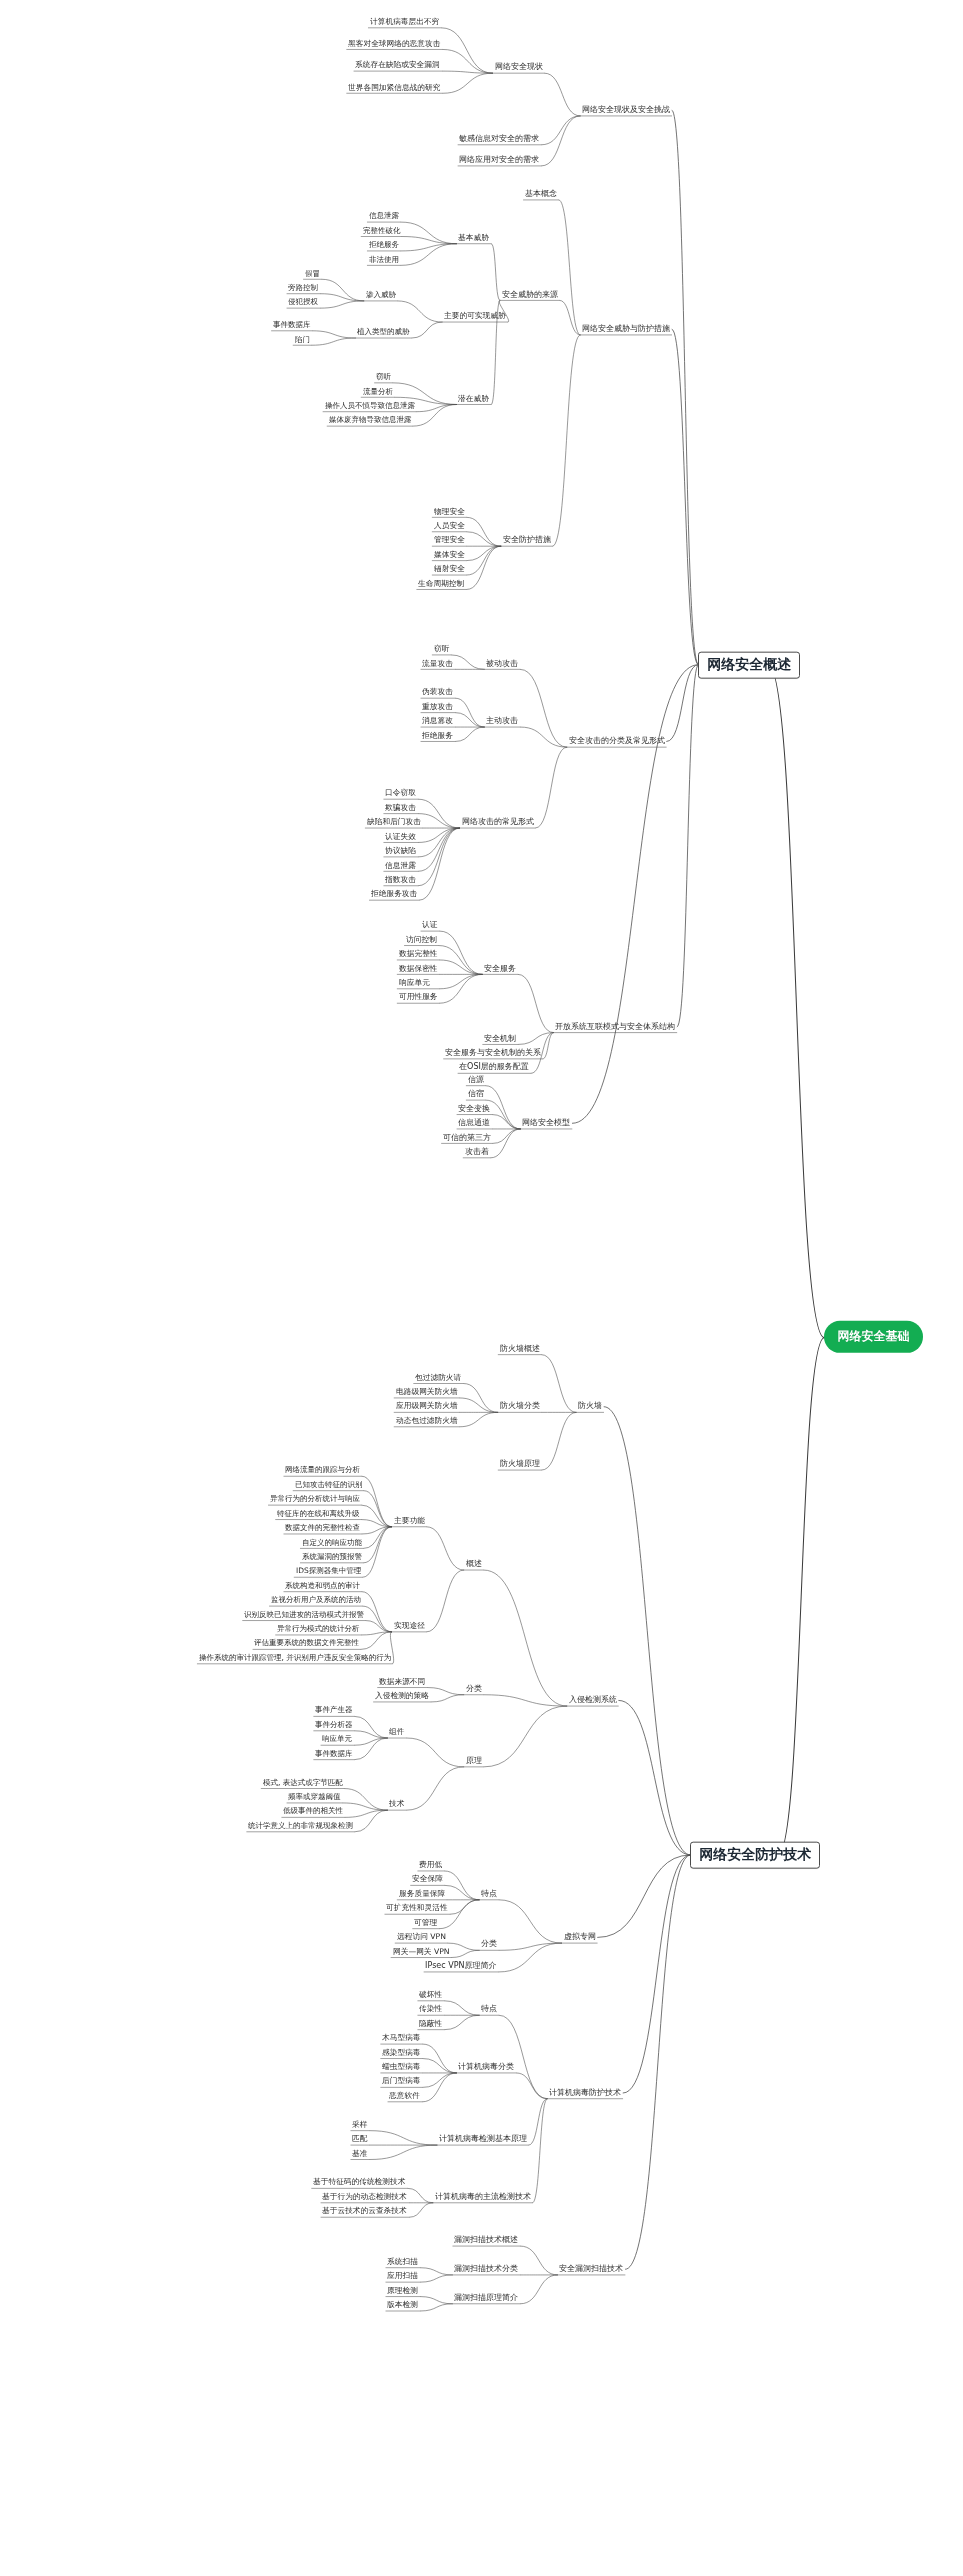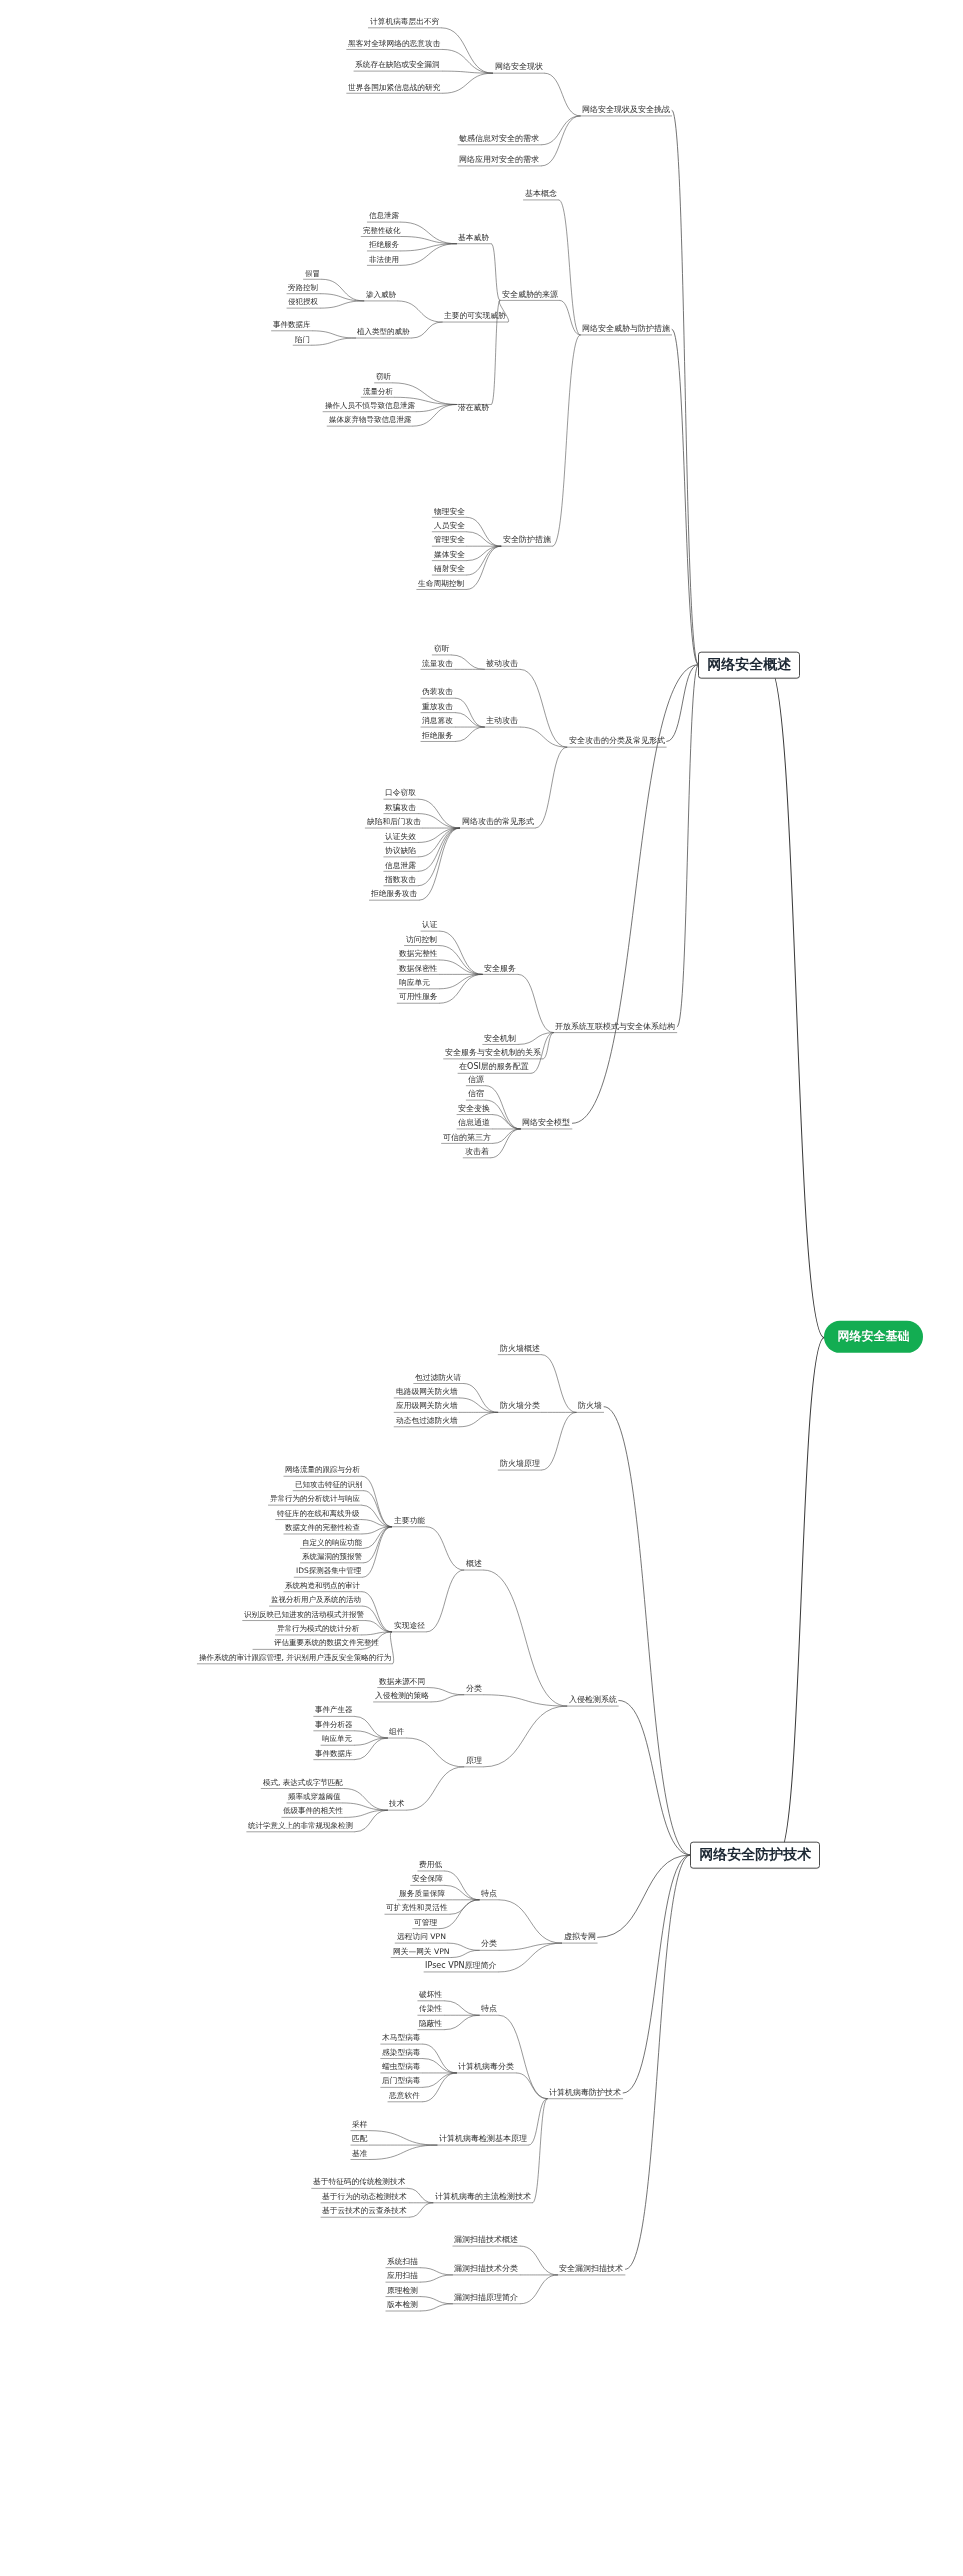--- a/index.html
+++ b/index.html
@@ -347,21 +347,21 @@
       <div class="node lvl4" style="left: 367px; top: 245px;">拒绝服务</div>
       <div class="node lvl4" style="left: 367px; top: 260px;">非法使用</div>
       <div class="node lvl3" style="left: 442px; top: 316px;">主要的可实现威胁</div>
       <div class="node lvl4" style="left: 364px; top: 295px;">渗入威胁</div>
       <div class="node lvl4" style="left: 303px; top: 274px;">假冒</div>
       <div class="node lvl4" style="left: 286px; top: 288px;">旁路控制</div>
       <div class="node lvl4" style="left: 286px; top: 302px;">侵犯授权</div>
       <div class="node lvl4" style="left: 355px; top: 332px;">植入类型的威胁</div>
       <div class="node lvl4" style="left: 271px; top: 325px;">事件数据库</div>
       <div class="node lvl4" style="left: 293px; top: 340px;">陷门</div>
-      <div class="node lvl3" style="left: 456px; top: 408px;">潜在威胁</div>
+      <div class="node lvl3" style="left: 456px; top: 399px;">潜在威胁</div>
       <div class="node lvl4" style="left: 374px; top: 377px;">窃听</div>
       <div class="node lvl4" style="left: 361px; top: 392px;">流量分析</div>
       <div class="node lvl4" style="left: 323px; top: 406px;">操作人员不慎导致信息泄露</div>
       <div class="node lvl4" style="left: 327px; top: 420px;">媒体废弃物导致信息泄露</div>
       <div class="node lvl2" style="left: 501px; top: 540px;">安全防护措施</div>
       <div class="node lvl3" style="left: 432px; top: 512px;">物理安全</div>
       <div class="node lvl3" style="left: 432px; top: 526px;">人员安全</div>
       <div class="node lvl3" style="left: 432px; top: 540px;">管理安全</div>
       <div class="node lvl3" style="left: 432px; top: 555px;">媒体安全</div>
       <div class="node lvl3" style="left: 432px; top: 569px;">辐射安全</div>
@@ -419,21 +419,21 @@
       <div class="node lvl4" style="left: 275px; top: 1514px;">特征库的在线和离线升级</div>
       <div class="node lvl4" style="left: 283px; top: 1528px;">数据文件的完整性检查</div>
       <div class="node lvl4" style="left: 300px; top: 1543px;">自定义的响应功能</div>
       <div class="node lvl4" style="left: 300px; top: 1557px;">系统漏洞的预报警</div>
       <div class="node lvl4" style="left: 294px; top: 1571px;">IDS探测器集中管理</div>
       <div class="node lvl3" style="left: 392px; top: 1626px;">实现途径</div>
       <div class="node lvl4" style="left: 283px; top: 1586px;">系统构造和弱点的审计</div>
       <div class="node lvl4" style="left: 269px; top: 1600px;">监视分析用户及系统的活动</div>
       <div class="node lvl4" style="left: 242px; top: 1615px;">识别反映已知进攻的活动模式并报警</div>
       <div class="node lvl4" style="left: 275px; top: 1629px;">异常行为模式的统计分析</div>
-      <div class="node lvl4" style="left: 252px; top: 1643px; margin-left: 20px;">评估重要系统的数据文件完整性</div>
+      <div class="node lvl4" style="left: 252px; top: 1643px;">评估重要系统的数据文件完整性</div>
       <div class="node lvl4" style="left: 197px; top: 1658px;">操作系统的审计跟踪管理, 并识别用户违反安全策略的行为</div>
       <div class="node lvl2" style="left: 464px; top: 1689px;">分类</div>
       <div class="node lvl3" style="left: 377px; top: 1682px;">数据来源不同</div>
       <div class="node lvl3" style="left: 373px; top: 1696px;">入侵检测的策略</div>
       <div class="node lvl2" style="left: 464px; top: 1761px;">原理</div>
       <div class="node lvl3" style="left: 387px; top: 1732px;">组件</div>
       <div class="node lvl4" style="left: 313px; top: 1710px;">事件产生器</div>
       <div class="node lvl4" style="left: 313px; top: 1725px;">事件分析器</div>
       <div class="node lvl4" style="left: 320px; top: 1739px;">响应单元</div>
       <div class="node lvl4" style="left: 313px; top: 1754px;">事件数据库</div>

